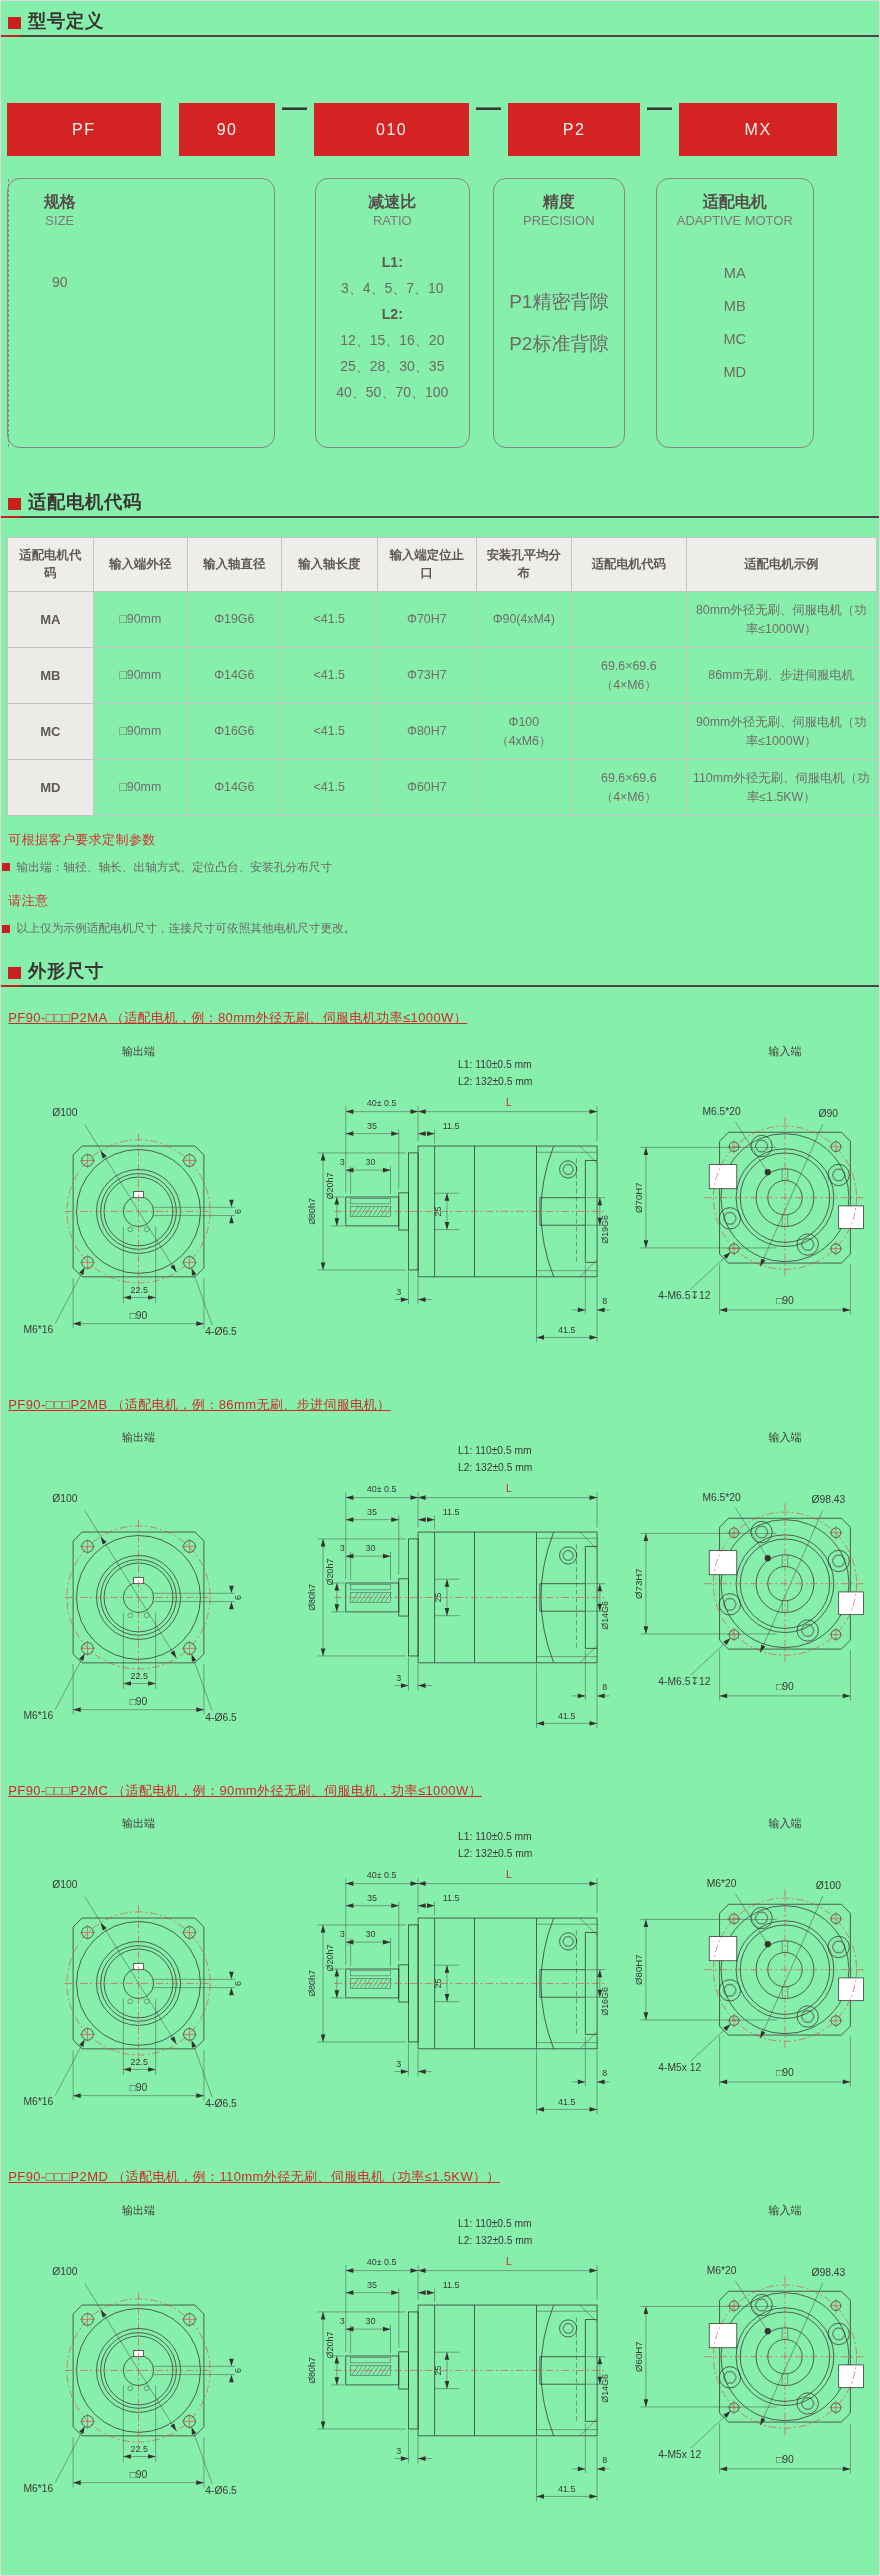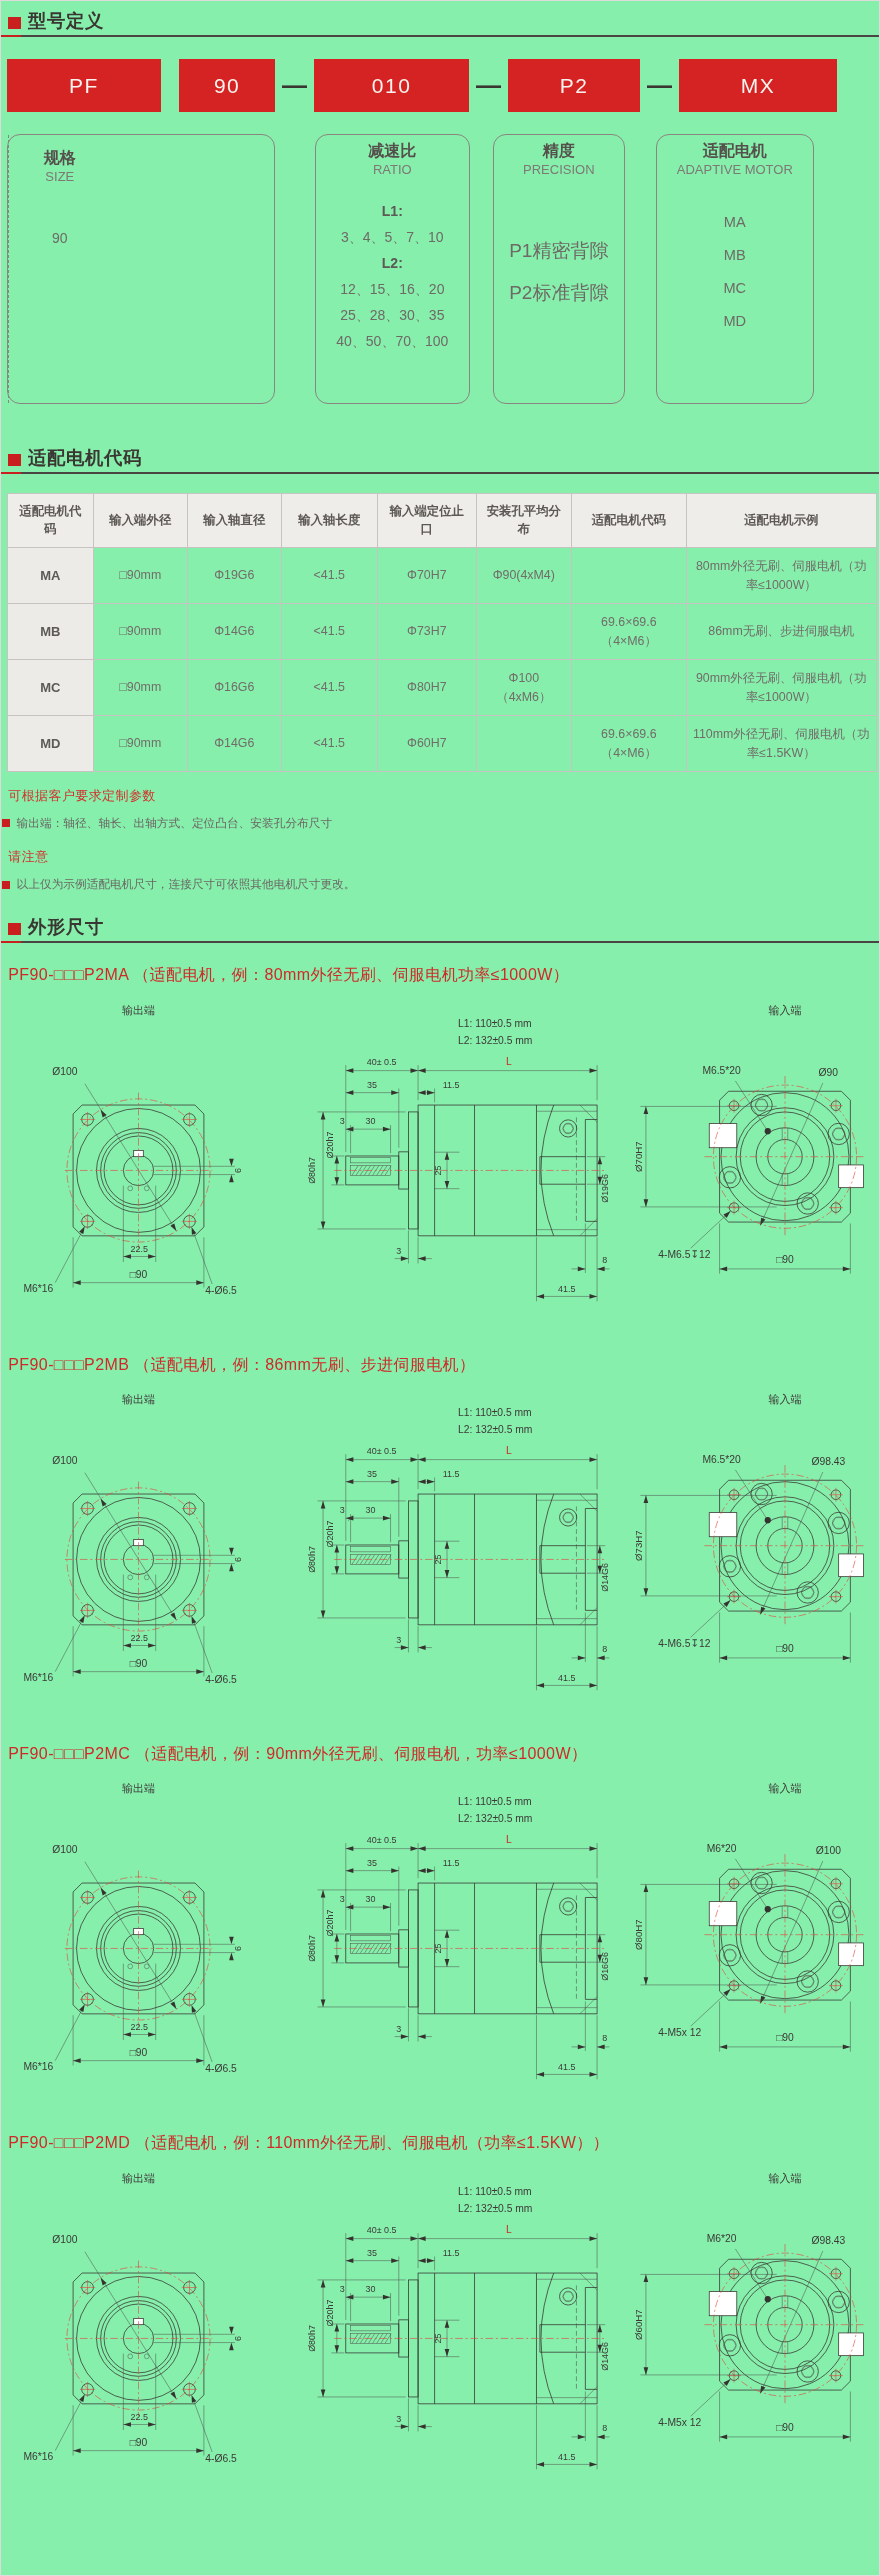--- a/index.html
+++ b/index.html
@@ -6,26 +6,26 @@
   body{font-family:"Liberation Sans","DejaVu Sans",sans-serif;}
   .page{width:880px;height:2576px;background:#86efac;border:0.7px solid #dedcda;box-sizing:border-box;overflow:hidden;position:relative;}
   
   .sec{margin-top:10.2px;}
   .sec-head{display:flex;align-items:flex-end;gap:7.3px;padding-left:7.3px;}
   .red-sq{width:12.4px;height:12.4px;background:#c9201f;margin-bottom:2.2px;flex:none;}
   .sec-title{font-size:18.3px;font-weight:bold;color:#3a3632;letter-spacing:0.7px;line-height:1.1;}
   .sec-rule{height:2.2px;margin-top:3.7px;background:linear-gradient(90deg,#c9201f 0,#c9201f 20px,#4a4542 20px,#4a4542 100%);}
   
   .code-row{display:flex;align-items:center;margin:22px 0 0 5.8px;}
-  .code-box{background:#d42322;color:#f8f3ee;font-size:21px;height:53px;display:flex;align-items:center;justify-content:center;letter-spacing:1.5px;flex:none;}
+  .code-box{background:#d42322;color:#f8f3ee;font-size:16px;height:53px;display:flex;align-items:center;justify-content:center;letter-spacing:1.5px;flex:none;margin-top:44px;}
   .cw0{width:154px;} .cw1{width:96px;margin-left:18.3px;} .cw2{width:155px;} .cw3{width:132px;} .cw4{width:158px;}
   .code-dash{width:39px;text-align:center;font-size:25px;font-weight:bold;color:#3a3632;flex:none;line-height:53px;}
   
   .desc-row{display:flex;margin:22px 0 0 5.8px;align-items:stretch;}
-  .d-box{border:1.5px solid #8a8580;border-radius:13px;height:270px;box-sizing:border-box;padding-top:6px;color:#6e6a66;flex:none;}
+  .d-box{border:1.5px solid #8a8580;border-radius:13px;height:270px;box-sizing:border-box;padding-top:13px;color:#6e6a66;flex:none;}
   .db1{width:268px;display:flex;padding-top:0;}
   .db1 .col{flex:none;padding-top:13px;box-sizing:border-box;height:100%;}
   .db1 .col1{width:162px;}
   .db1 .col2{width:103px;border-left:1.5px dashed #8a8580;}
   .db2{width:155px;margin-left:40px;}
   .db3{width:132px;margin-left:23px;}
   .db4{width:158px;margin-left:31px;}
   .d-head-cn{font-size:16px;font-weight:bold;color:#55504c;text-align:center;line-height:1.25;}
   .d-head-en{font-size:13px;color:#7d7975;text-align:center;margin-top:0.7px;line-height:1.2;}
   .d-body{margin-top:42px;text-align:center;font-size:14px;line-height:1.8;}
@@ -40,21 +40,21 @@
   .mt tbody tr{height:56px;}
   .mt tbody th{background:#ecebe8;font-weight:bold;color:#5d5955;font-size:13px;}
   .mt td{font-size:12.4px;line-height:1.5;}
   
   .red-note{color:#d2322d;font-size:13px;margin:14.6px 0 0 7.3px;letter-spacing:0.4px;}
   .note-li{display:flex;align-items:center;gap:6.6px;margin:11px 0 0 1px;color:#6b6764;font-size:11.7px;}
   .note-li .sq{width:8px;height:8px;background:#c9201f;flex:none;}
   
   .blocks{margin-top:22px;}
   .dwg-block{margin-bottom:8.8px;}
-  .dwg-title{color:#cf2a28;font-size:16px;margin:1.5px 0 1.5px 7.3px;letter-spacing:0.4px;}
+  .dwg-title{color:#cf2a28;font-size:13px;margin:1.5px 0 1.5px 7.3px;letter-spacing:0.4px;text-decoration:underline;}
   .views{display:flex;justify-content:space-between;padding:0 2.9px;}
   
   .o{fill:none;stroke:#35322f;stroke-width:1.1;}
   .t{fill:none;stroke:#4a4745;stroke-width:0.7;}
   .wf{fill:#fff;stroke:#35322f;stroke-width:1.1;}
   .r{stroke:#e0483f;stroke-width:0.9;fill:none;}
   .rd{stroke:#e0483f;stroke-width:0.9;fill:none;stroke-dasharray:11 4 3 4;}
   .dk{stroke:#4a4745;stroke-width:0.8;fill:none;stroke-dasharray:7 4;}
   .arr{fill:#35322f;stroke:none;}
   svg text{fill:#3c3936;font-family:"Liberation Sans","DejaVu Sans",sans-serif;}

